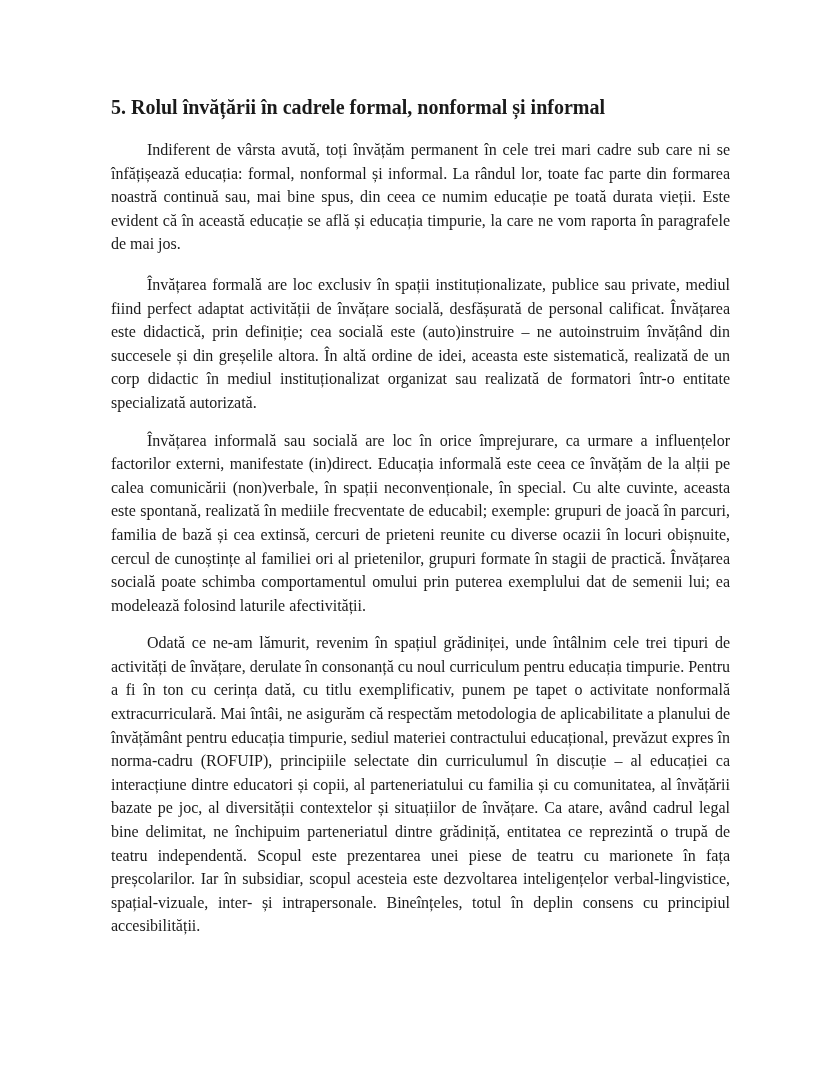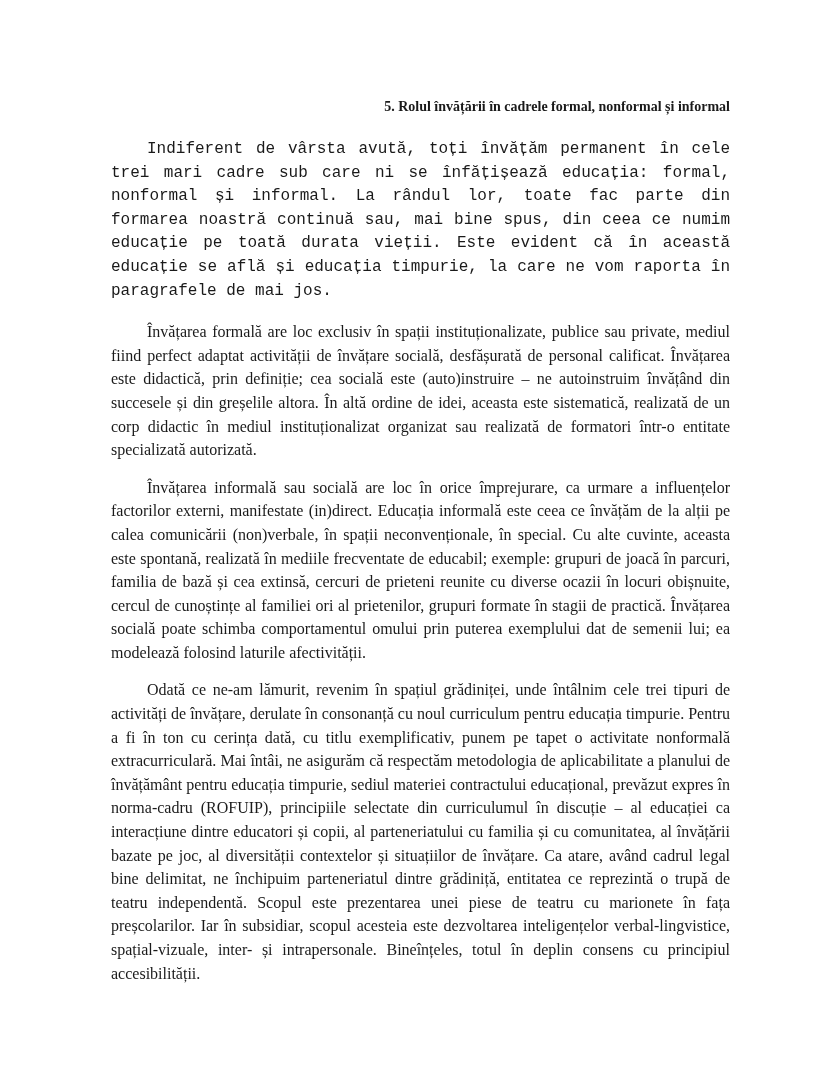--- a/index.html
+++ b/index.html
@@ -3,28 +3,28 @@
 <meta charset="utf-8">
 <style>
   html, body { margin: 0; padding: 0; background: #ffffff; }
   body { width: 828px; height: 1071px; position: relative; overflow: hidden; }
   .page {
     position: absolute; left: 111px; top: 96px; width: 619px;
     font-family: "Liberation Serif", "DejaVu Serif", serif;
     color: #1a1a1a; font-size: 16px; line-height: 23.6px;
   }
   .title {
-    text-align: right; font-weight: bold; font-size: 14px;
+    text-align: left; font-weight: bold; font-size: 20px;
     margin: 0 0 20px 0; line-height: 22px;
   }
   .para {
     text-align: justify; text-indent: 36px; margin: 0 0 14px 0;
     hyphens: none;
   }
-  .para.first { margin-bottom: 17px; font-family: Liberation Mono, monospace; }
+  .para.first { margin-bottom: 17px; }
 </style>
 </head>
 <body>
 
 <div class="page">
   <h1 class="title">5. Rolul învățării în cadrele formal, nonformal și informal</h1>
   <p class="para first">Indiferent de vârsta avută, toți învățăm permanent în cele trei mari cadre sub care ni se înfățișează educația: formal, nonformal și informal. La rândul lor, toate fac parte din formarea noastră continuă sau, mai bine spus, din ceea ce numim educație pe toată durata vieții. Este evident că în această educație se află și educația timpurie, la care ne vom raporta în paragrafele de mai jos.</p>
   <p class="para">Învățarea formală are loc exclusiv în spații instituționalizate, publice sau private, mediul fiind perfect adaptat activității de învățare socială, desfășurată de personal calificat. Învățarea este didactică, prin definiție; cea socială este (auto)instruire – ne autoinstruim învățând din succesele și din greșelile altora. În altă ordine de idei, aceasta este sistematică, realizată de un corp didactic în mediul instituționalizat organizat sau realizată de formatori într-o entitate specializată autorizată.</p>
   <p class="para">Învățarea informală sau socială are loc în orice împrejurare, ca urmare a influențelor factorilor externi, manifestate (in)direct. Educația informală este ceea ce învățăm de la alții pe calea comunicării (non)verbale, în spații neconvenționale, în special. Cu alte cuvinte, aceasta este spontană, realizată în mediile frecventate de educabil; exemple: grupuri de joacă în parcuri, familia de bază și cea extinsă, cercuri de prieteni reunite cu diverse ocazii în locuri obișnuite, cercul de cunoștințe al familiei ori al prietenilor, grupuri formate în stagii de practică. Învățarea socială poate schimba comportamentul omului prin puterea exemplului dat de semenii lui; ea modelează folosind laturile afectivității.</p>
   <p class="para">Odată ce ne-am lămurit, revenim în spațiul grădiniței, unde întâlnim cele trei tipuri de activități de învățare, derulate în consonanță cu noul curriculum pentru educația timpurie. Pentru a fi în ton cu cerința dată, cu titlu exemplificativ, punem pe tapet o activitate nonformală extracurriculară. Mai întâi, ne asigurăm că respectăm metodologia de aplicabilitate a planului de învățământ pentru educația timpurie, sediul materiei contractului educațional, prevăzut expres în norma-cadru (ROFUIP), principiile selectate din curriculumul în discuție – al educației ca interacțiune dintre educatori și copii, al parteneriatului cu familia și cu comunitatea, al învățării bazate pe joc, al diversității contextelor și situațiilor de învățare. Ca atare, având cadrul legal bine delimitat, ne închipuim parteneriatul dintre grădiniță, entitatea ce reprezintă o trupă de teatru independentă. Scopul este prezentarea unei piese de teatru cu marionete în fața preșcolarilor. Iar în subsidiar, scopul acesteia este dezvoltarea inteligențelor verbal-lingvistice, spațial-vizuale, inter- și intrapersonale. Bineînțeles, totul în deplin consens cu principiul accesibilității.</p>

